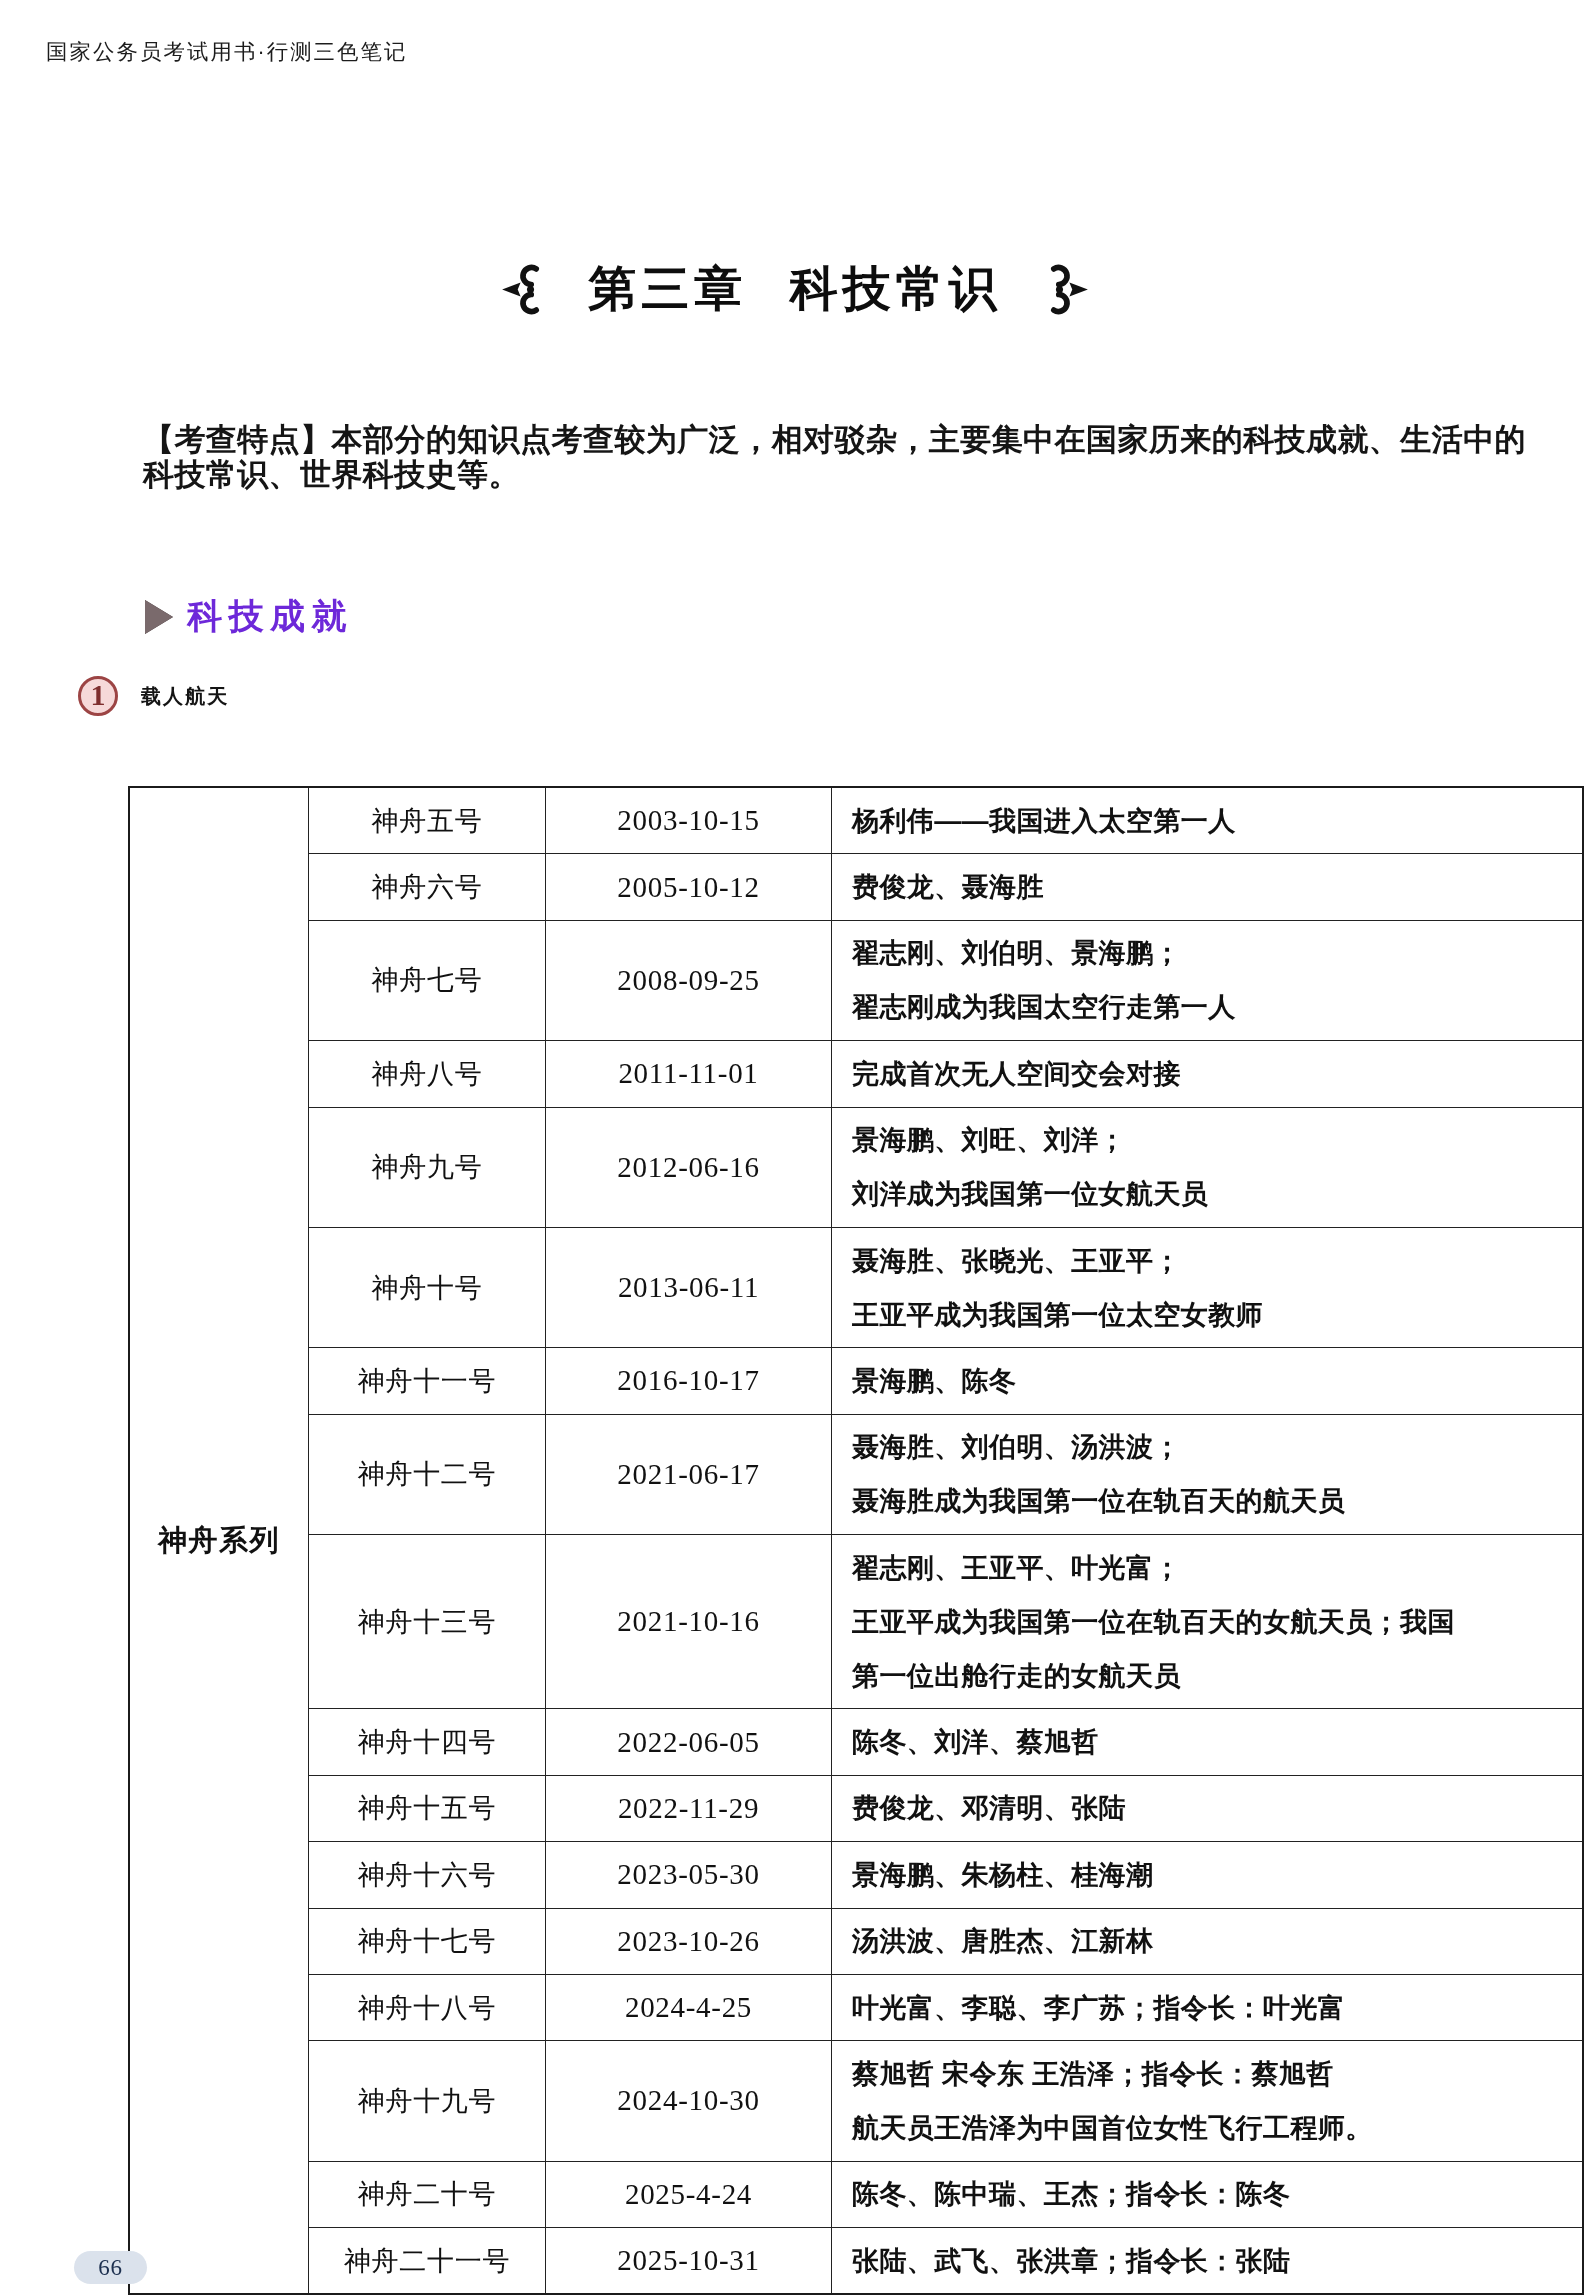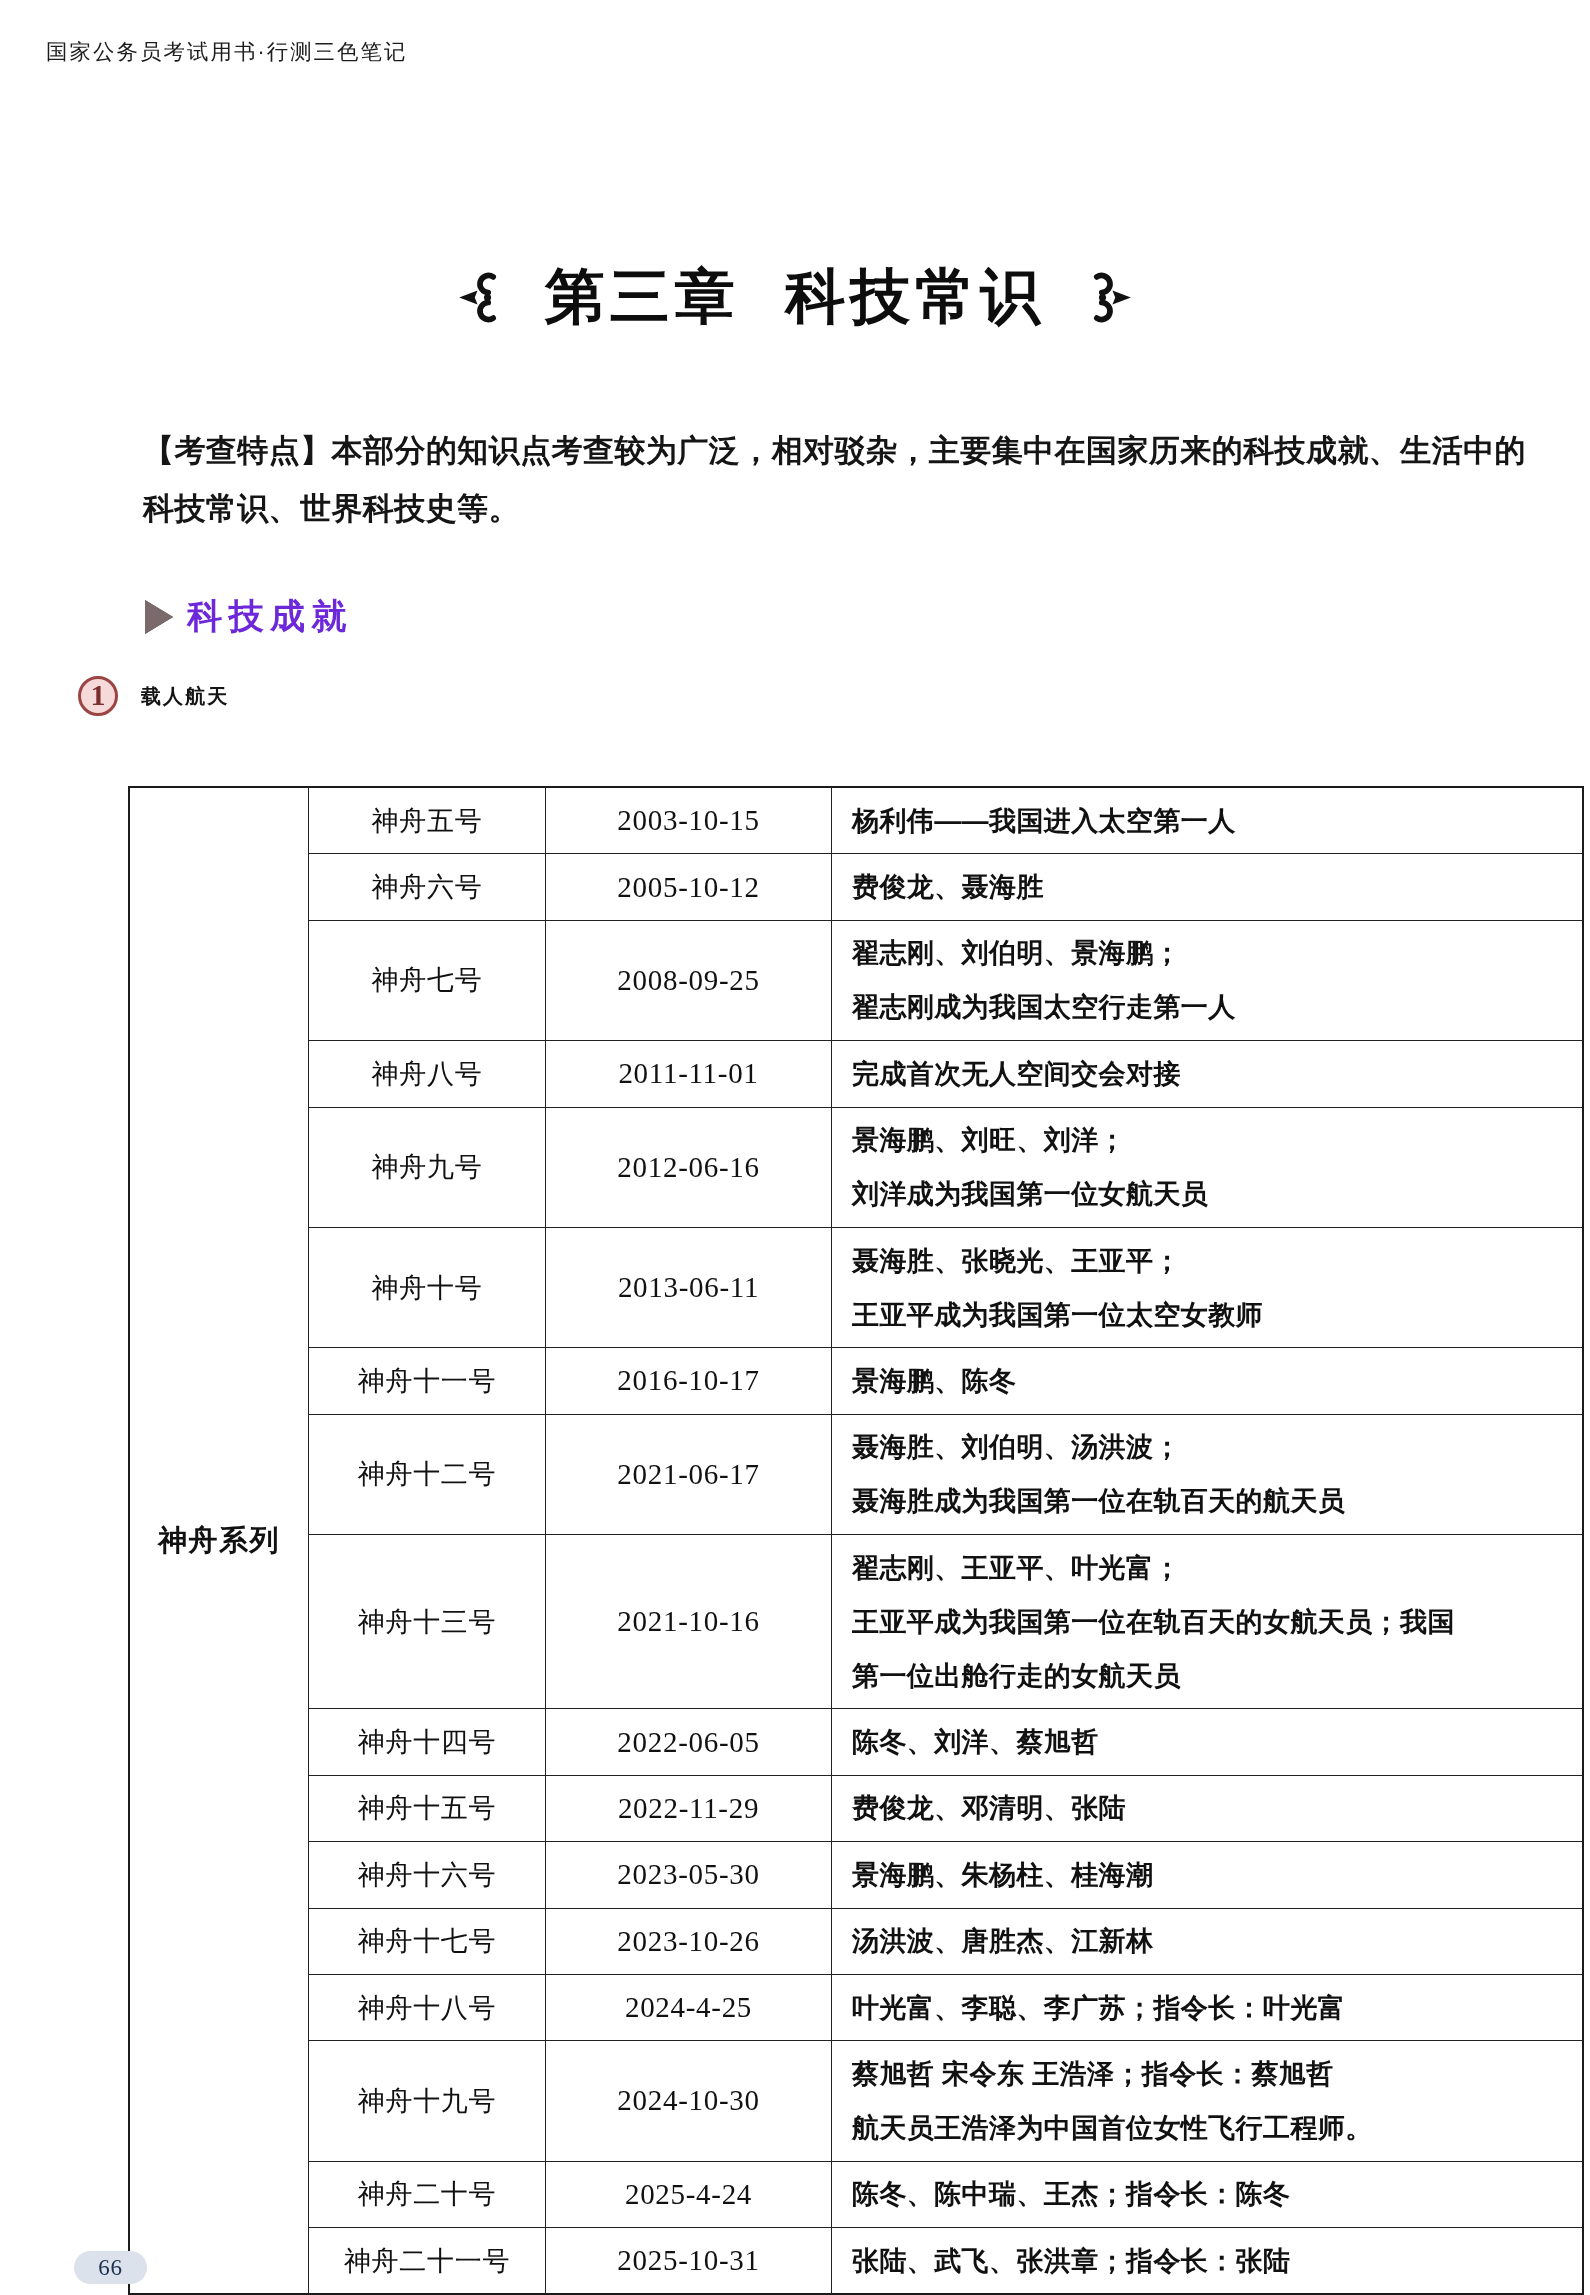--- a/index.html
+++ b/index.html
@@ -19,28 +19,28 @@
     font-weight:500;
   }
 
   
   .chapter-title-wrap{
     position:absolute;left:0;top:257px;width:1590px;
     display:flex;justify-content:center;align-items:center;gap:41px;
   }
   .ornament{width:50px;height:61px;flex:0 0 auto;}
   .chapter-title{
-    font-size:60px;font-weight:600;letter-spacing:5px;
+    font-size:48px;font-weight:600;letter-spacing:5px;
     word-spacing:24px;color:#0d0d0d;
   }
 
   
   .intro{
     position:absolute;left:143px;top:422px;width:1383px;
-    font-size:31px;line-height:58px;font-weight:700;
+    font-size:31px;line-height:35px;font-weight:700;
     letter-spacing:0.4px;color:#151515;text-align:justify;
   }
 
   
   .section-header{
     position:absolute;left:145px;top:593px;
     display:flex;align-items:center;gap:14.3px;
   }
   .tri-icon{
     width:0;height:0;

